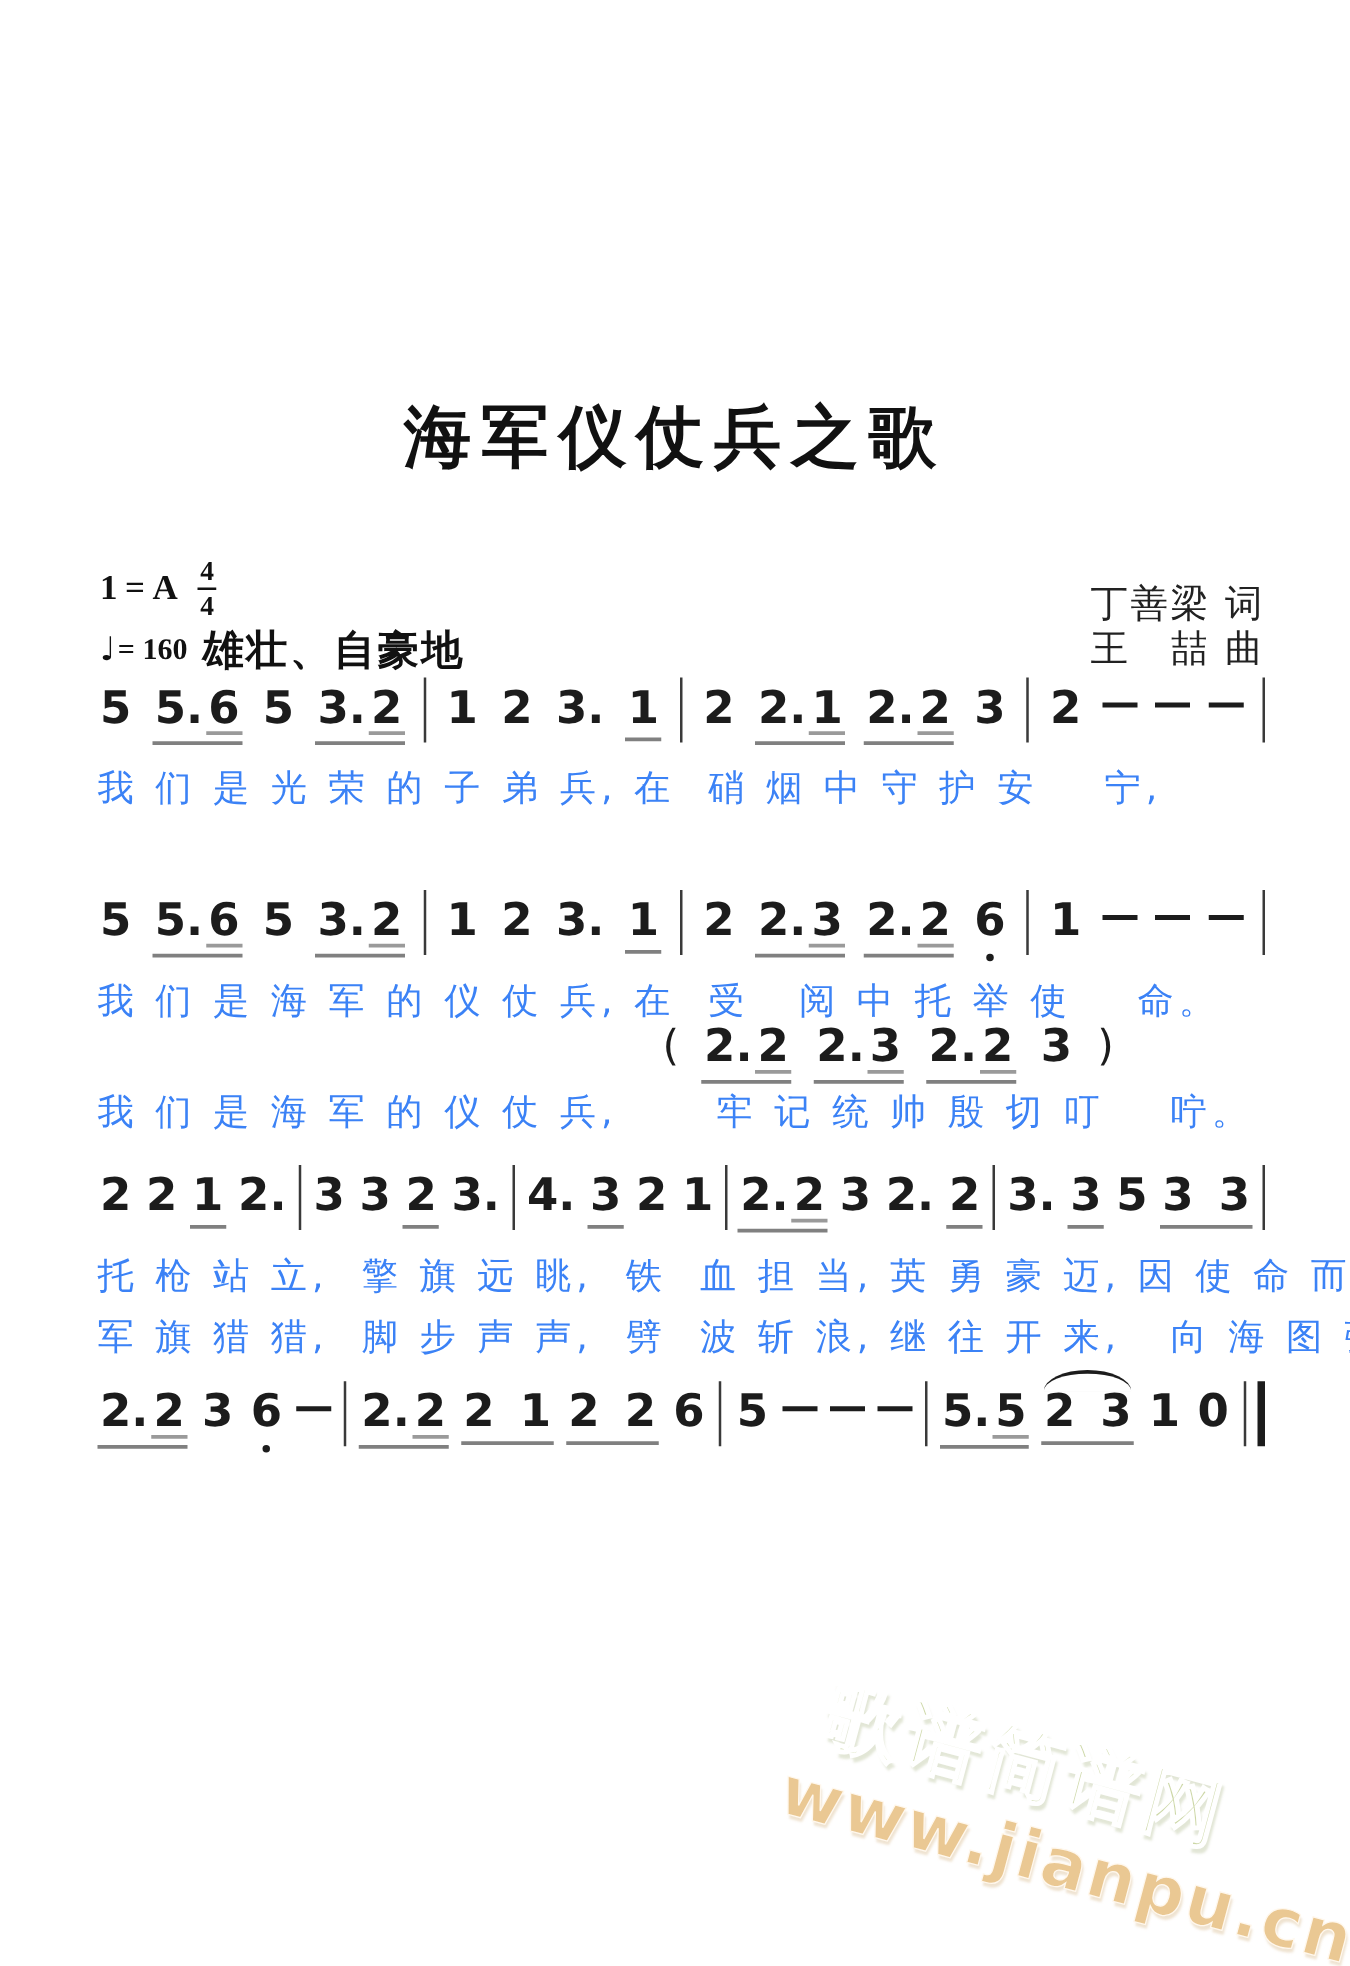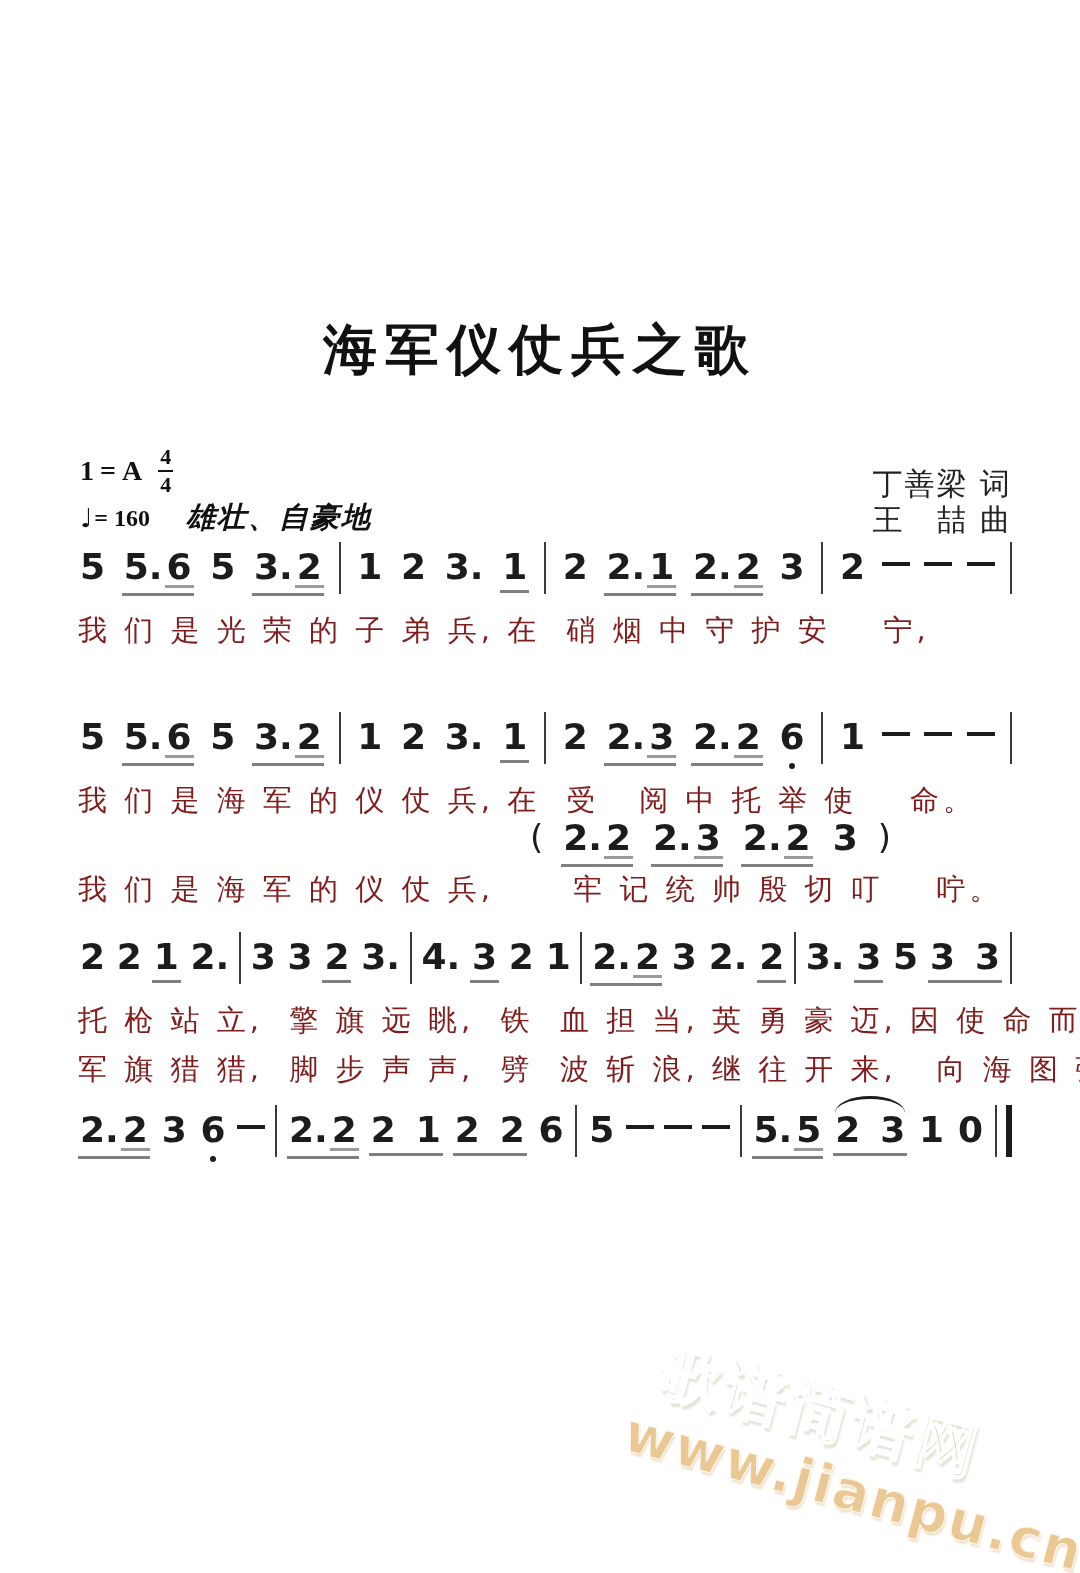--- a/index.html
+++ b/index.html
@@ -13,21 +13,21 @@
   
   .keysig{position:absolute;left:80px;top:446px;display:flex;align-items:center;
           font:700 28px/1 "Liberation Serif",serif;color:#111;}
   .keysig .eq{margin:0 6px;}
   .meter{display:inline-flex;flex-direction:column;align-items:center;margin-left:16px;
          font:700 22px/1 "Liberation Serif",serif;}
   .meter .fline{width:15px;height:2px;background:#111;margin:2px 0;}
   .tempo{position:absolute;left:80px;top:503px;display:flex;align-items:center;
          font:700 24px/1 "Liberation Serif",serif;color:#111;}
   .tempo .glyph{font-family:"DejaVu Sans",sans-serif;font-size:26px;margin-right:2px;}
-  .tempo .expr{font-family:"DejaVu Sans",sans-serif;font-weight:600;font-size:29px;margin-left:36px;letter-spacing:2px;font-style:italic;}
+  .tempo .expr{font-family:"DejaVu Sans",sans-serif;font-weight:600;font-size:33px;margin-left:12px;letter-spacing:2px;}
   .credits{position:absolute;right:68px;top:466px;text-align:right;
            font-size:30px;line-height:36px;letter-spacing:2px;color:#222;}
 
   
   .score-line{position:absolute;left:78px;width:934px;}
   .line0{top:549px;} .line1{top:719px;} .line2{top:939px;} .line3{top:1112px;}
   .notes-row{display:flex;justify-content:space-between;align-items:flex-start;
              width:100%;min-height:52px;}
   .note{position:relative;display:inline-flex;line-height:1;font-size:36px;font-weight:700;
         padding-bottom:5px;color:#1c1c1c;}
@@ -38,21 +38,21 @@
   .lowdot{position:absolute;left:50%;bottom:-9px;transform:translateX(-50%);
           width:6px;height:6px;border-radius:50%;background:#1c1c1c;}
   .slur{position:absolute;top:-16px;left:2px;right:2px;height:14px;
         border-top:3px solid #1c1c1c;border-radius:50% 50% 0 0 / 100% 100% 0 0;}
   .barline{width:2px;height:52px;background:#3a3a3a;margin-top:-7px;}
   .barline.final{width:9px;background:transparent;border-left:2px solid #3a3a3a;
                  border-right:6px solid #1c1c1c;}
   .dash{width:28px;height:4px;background:#1c1c1c;margin-top:13px;}
   .paren{font:400 34px/1 "DejaVu Sans",sans-serif;padding-top:0;}
   .paren-row{display:inline-flex;gap:18px;align-items:flex-start;margin-left:452px;margin-top:0;}
-  .lyrics{white-space:pre;font-size:29px;letter-spacing:4px;color:#7f1d1d;margin-top:9px;line-height:40px;}
+  .lyrics{white-space:pre;font-size:29px;letter-spacing:4px;color:#3b82f6;margin-top:9px;line-height:40px;}
 
   
   .watermark{position:absolute;left:672px;top:1328px;width:470px;transform:rotate(15deg);
              transform-origin:left top;pointer-events:none;}
   .wm1{font-size:62px;font-weight:900;letter-spacing:4px;color:#ccd7a6;
        -webkit-text-stroke:2px #ffffff;text-shadow:3px 4px 2px rgba(190,200,165,.45);}
   .wm2{font-size:54px;font-weight:900;letter-spacing:2px;color:#eac893;margin-top:-4px;margin-left:-18px;
        -webkit-text-stroke:1px #fff8ee;text-shadow:2px 3px 2px rgba(215,185,140,.4);}
 </style>
 </head>

